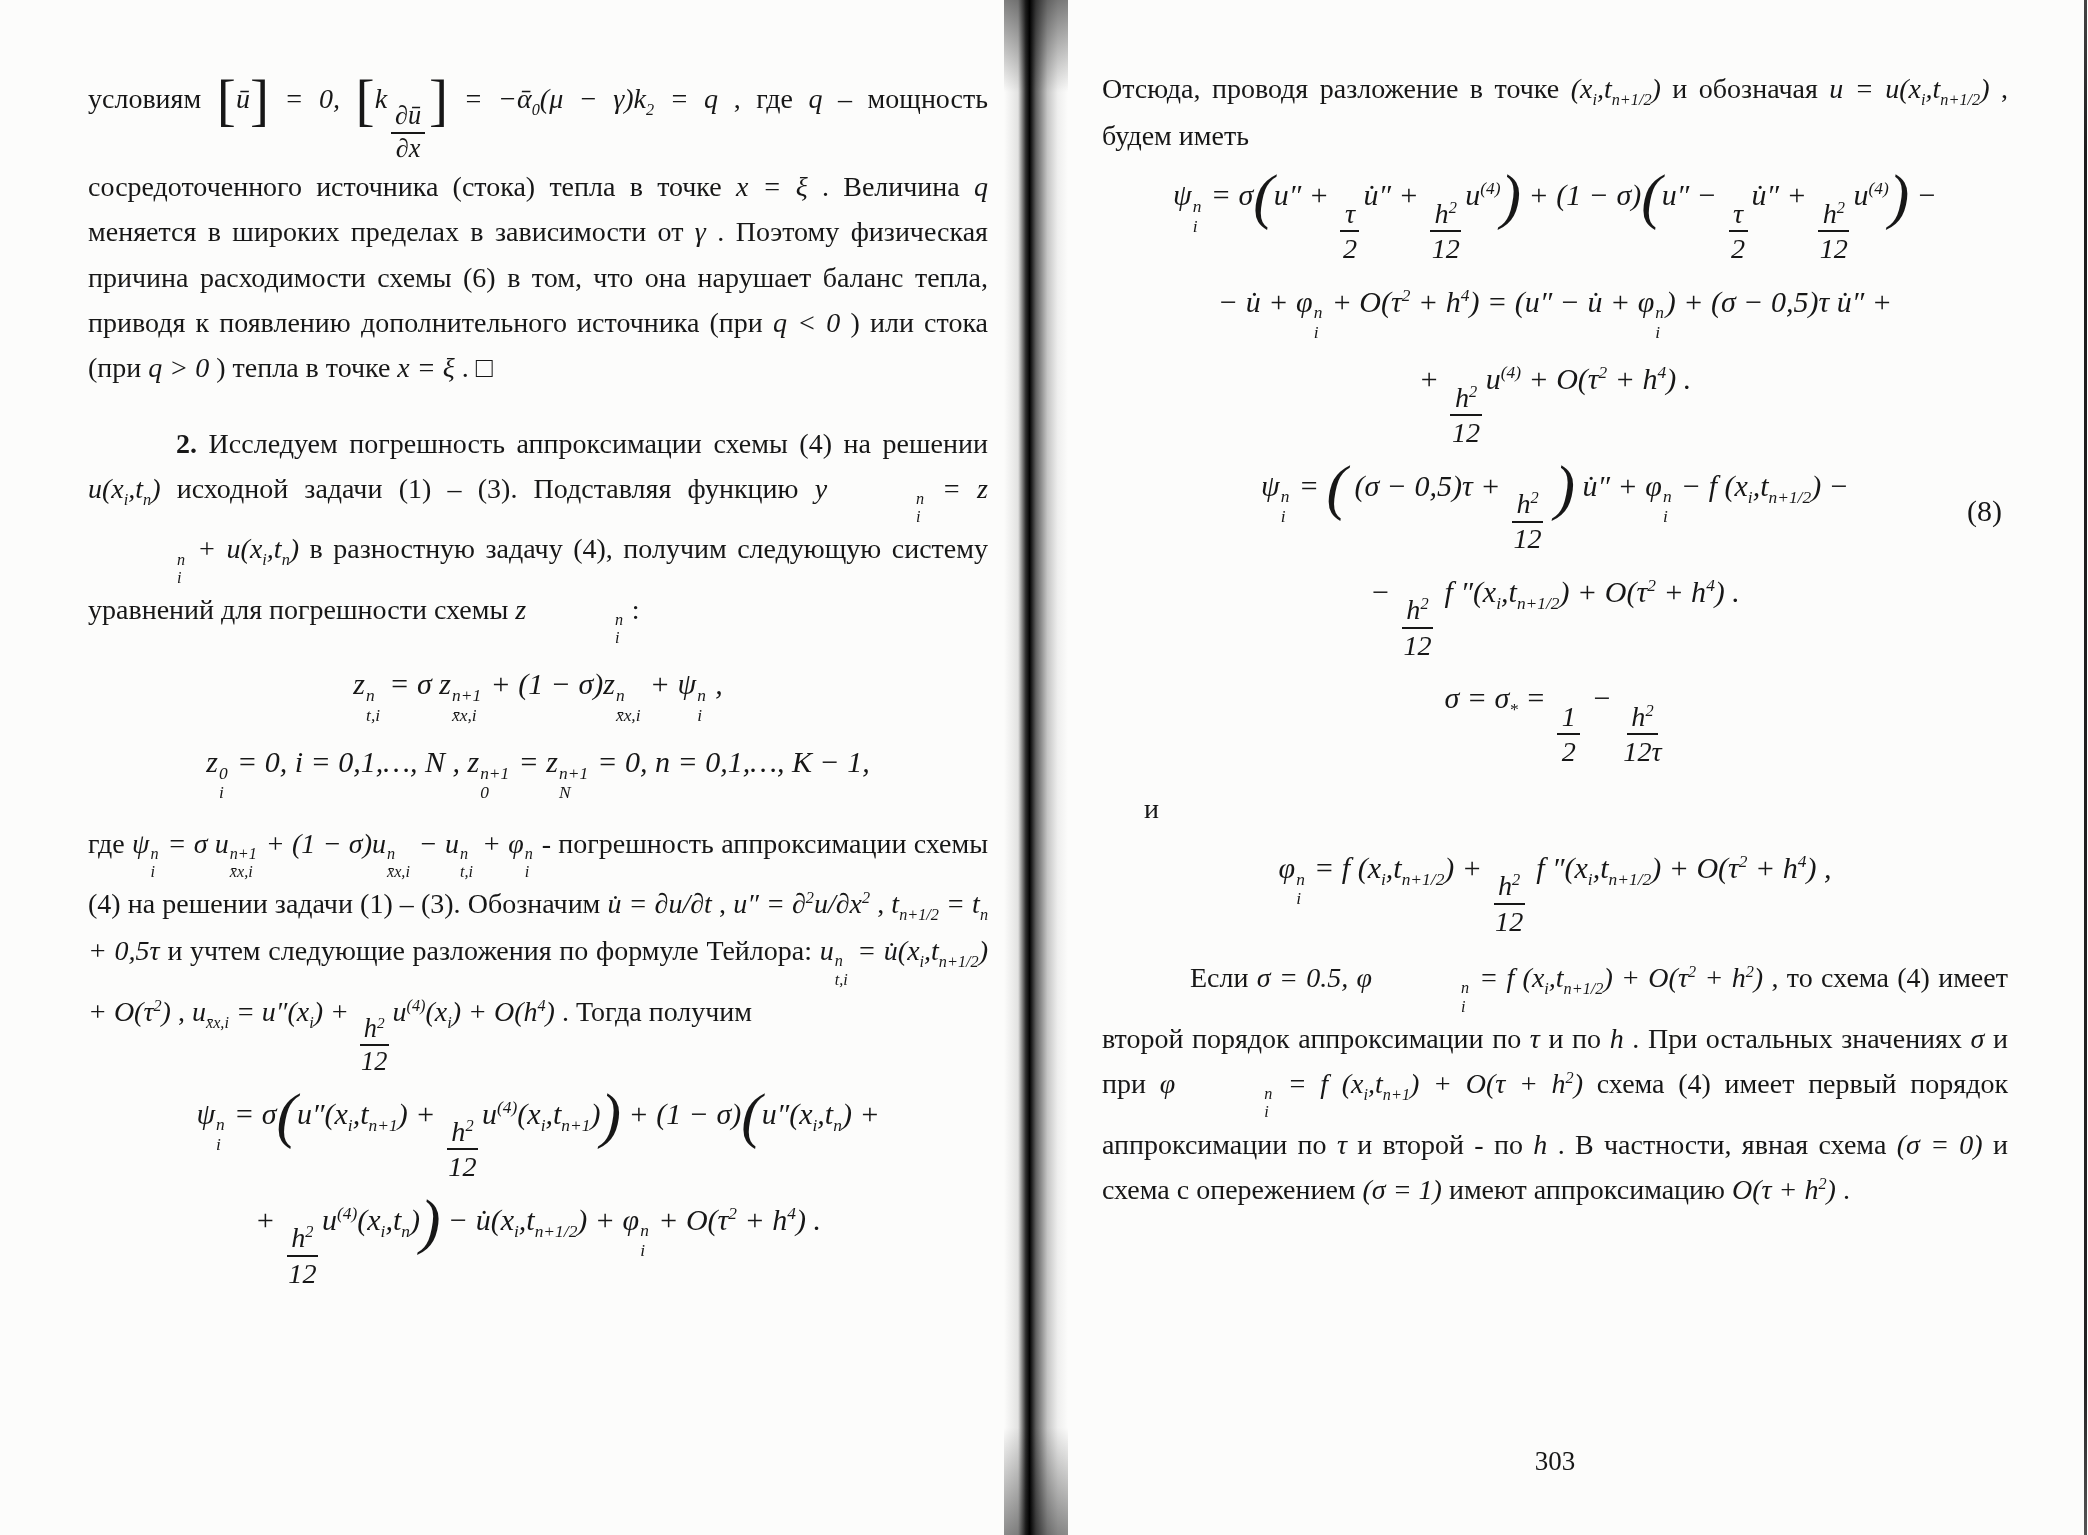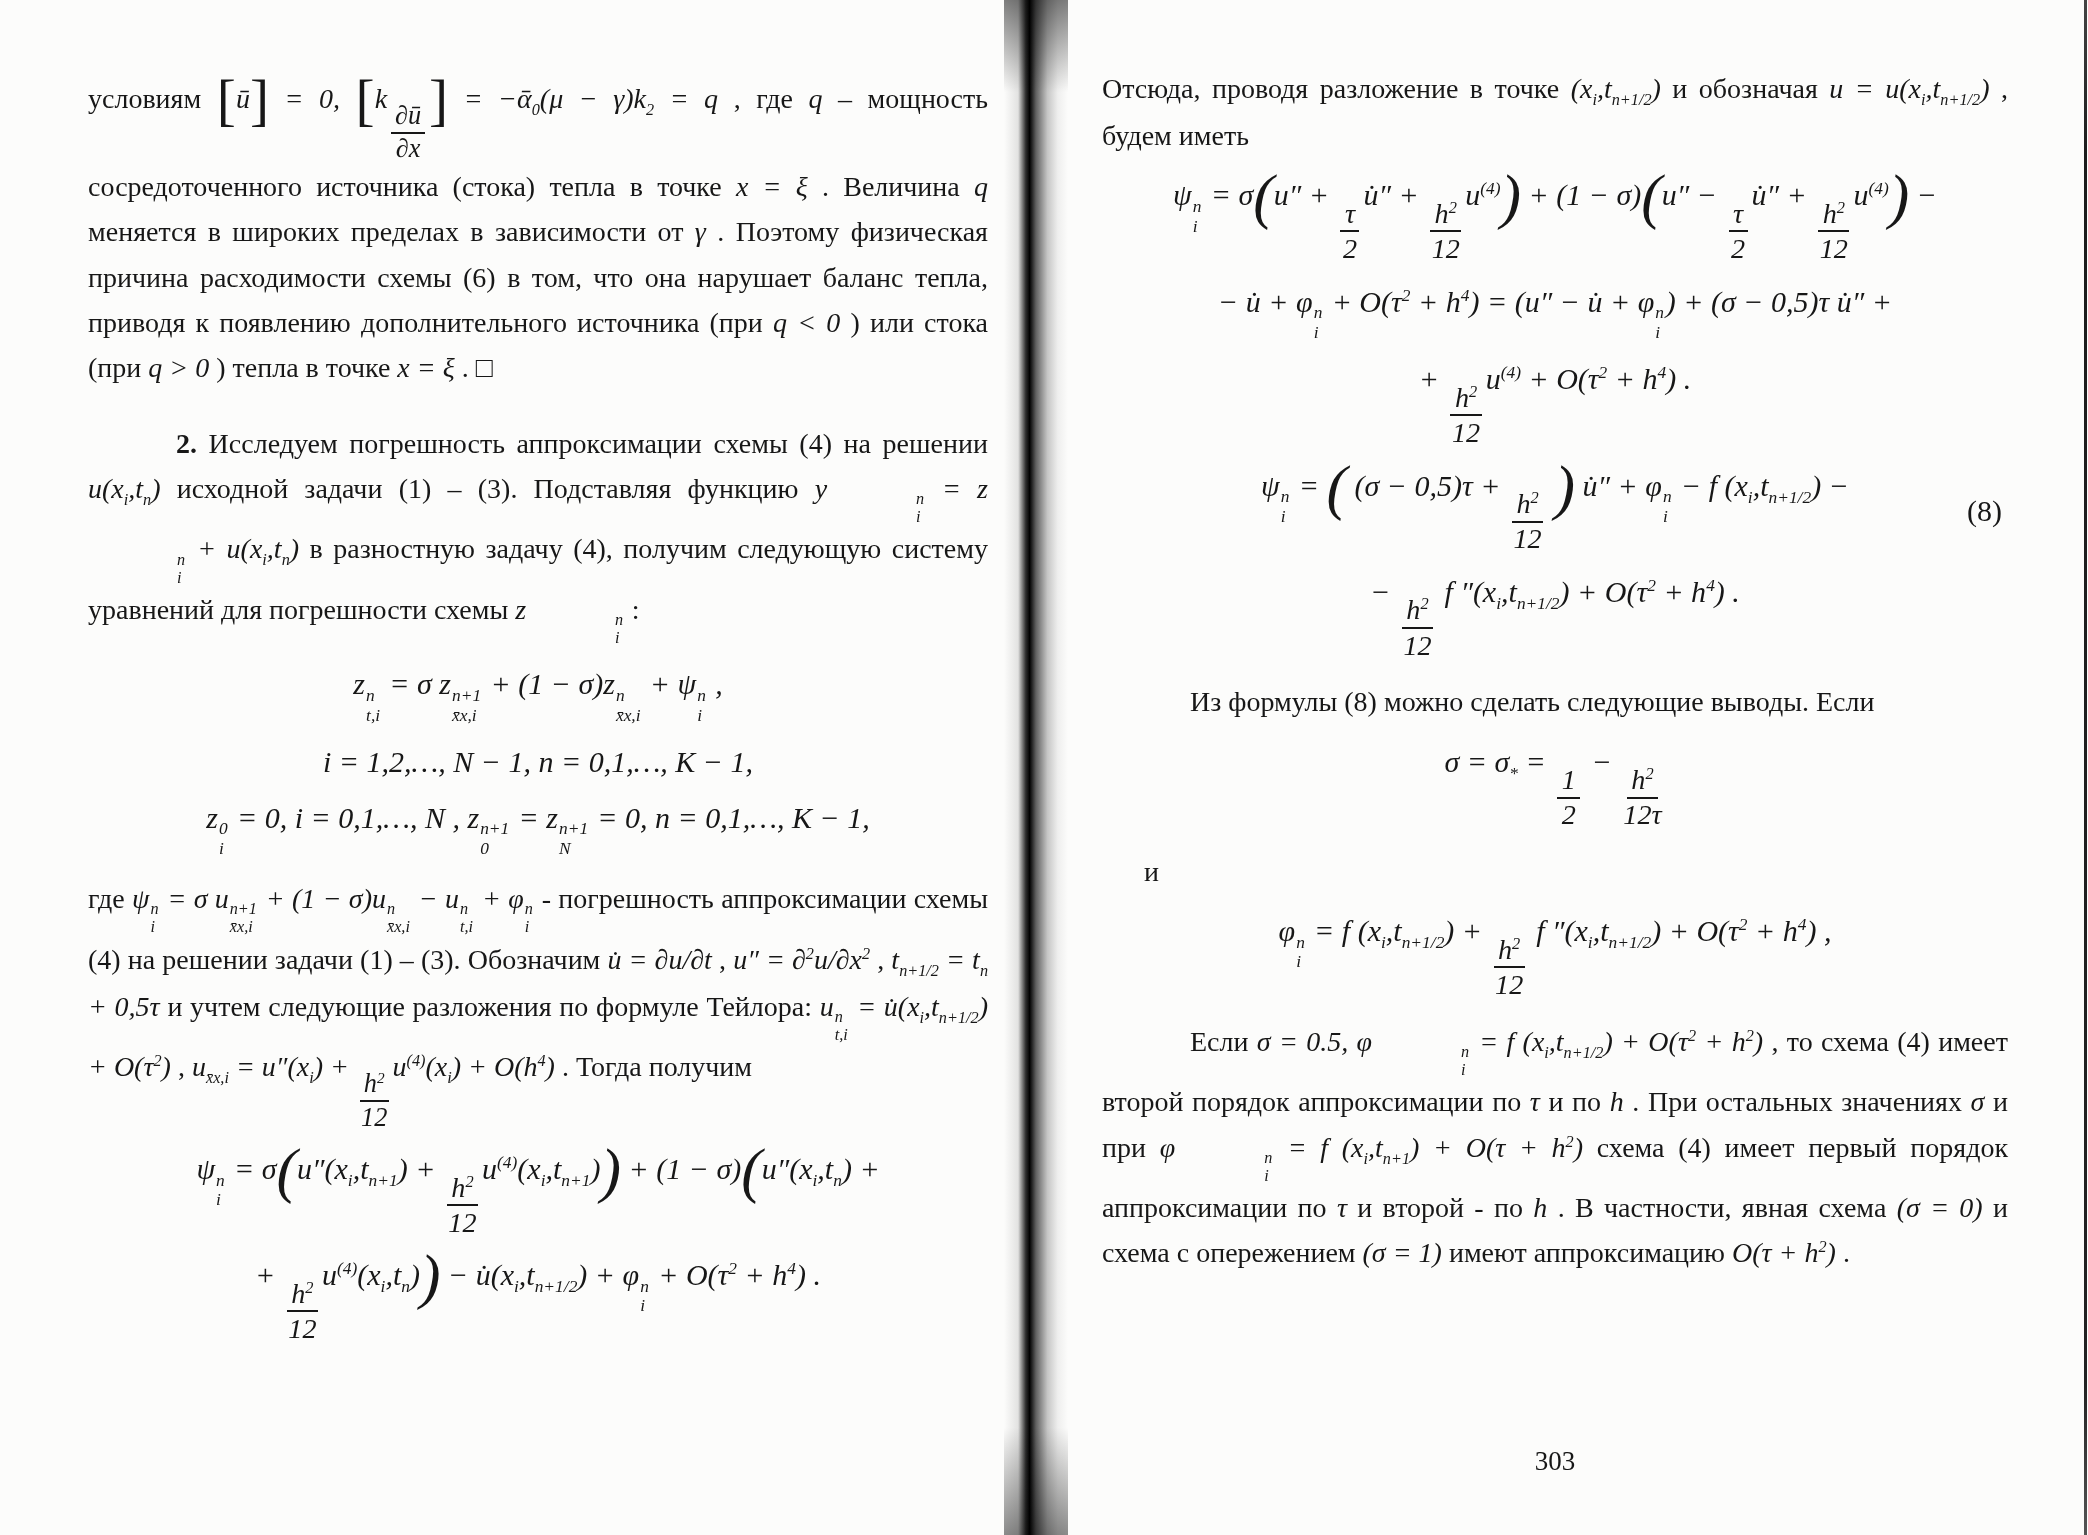--- a/index.html
+++ b/index.html
@@ -75,21 +75,20 @@
         </span> = σ z<span class="ss">
           <span class="ssup">n+1</span>
           <span class="ssub">x̄x,i</span>
         </span> + (1 − σ)z<span class="ss">
           <span class="ssup">n</span>
           <span class="ssub">x̄x,i</span>
         </span> + ψ<span class="ss">
           <span class="ssup">n</span>
           <span class="ssub">i</span>
         </span> ,</span></div>
-    <div class="blk f ctr"><span class="it">i = 1,2,…, N − 1, n = 0,1,…, K − 1,</span></div>
     <div class="blk f ctr"><span class="it">z<span class="ss">
           <span class="ssup">0</span>
           <span class="ssub">i</span>
         </span> = 0,  i = 0,1,…, N ,  z<span class="ss">
           <span class="ssup">n+1</span>
           <span class="ssub">0</span>
         </span> = z<span class="ss">
           <span class="ssup">n+1</span>
           <span class="ssub">N</span>
         </span> = 0,  n = 0,1,…, K − 1,</span></div>
@@ -167,21 +166,20 @@
           <span class="fn">h<span class="sup">2</span></span>
           <span class="fd">12</span>
         </span> <span class="big">)</span> u̇″ + φ<span class="ss">
           <span class="ssup">n</span>
           <span class="ssub">i</span>
         </span> − f (x<span class="sub">i</span>,t<span class="sub">n+1/2</span>) −</span><span class="eqtag">(8)</span></div>
     <div class="blk f ctr"><span class="it">− <span class="frac">
           <span class="fn">h<span class="sup">2</span></span>
           <span class="fd">12</span>
         </span> f ″(x<span class="sub">i</span>,t<span class="sub">n+1/2</span>) + O(τ<span class="sup">2</span> + h<span class="sup">4</span>) .</span></div>
-    <div class="blk p ind">Из формулы (8) можно сделать следующие выводы. Если</div>
     <div class="blk f ctr"><span class="it">σ = σ<span class="sub">*</span> = <span class="frac">
           <span class="fn">1</span>
           <span class="fd">2</span>
         </span> − <span class="frac">
           <span class="fn">h<span class="sup">2</span></span>
           <span class="fd">12τ</span>
         </span></span></div>
     <div class="blk p ind2">и</div>
     <div class="blk f ctr"><span class="it">φ<span class="ss">
           <span class="ssup">n</span>

